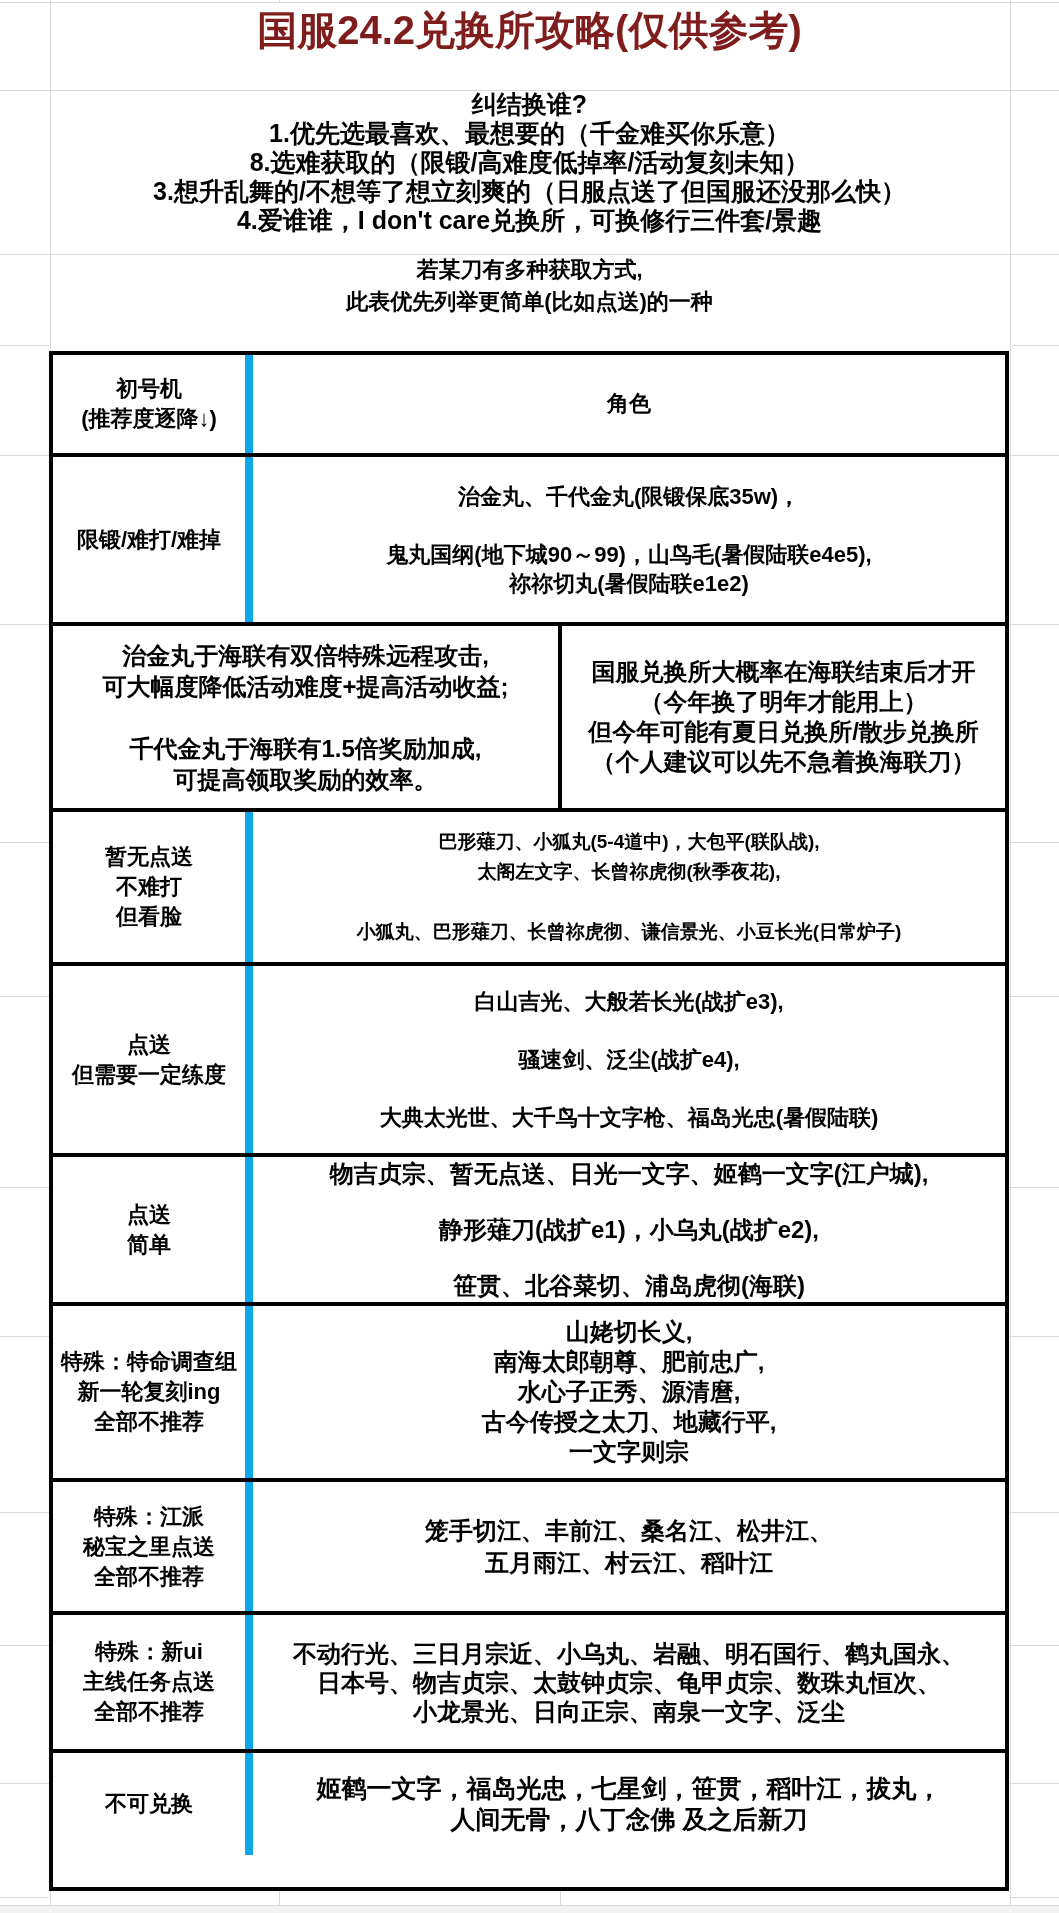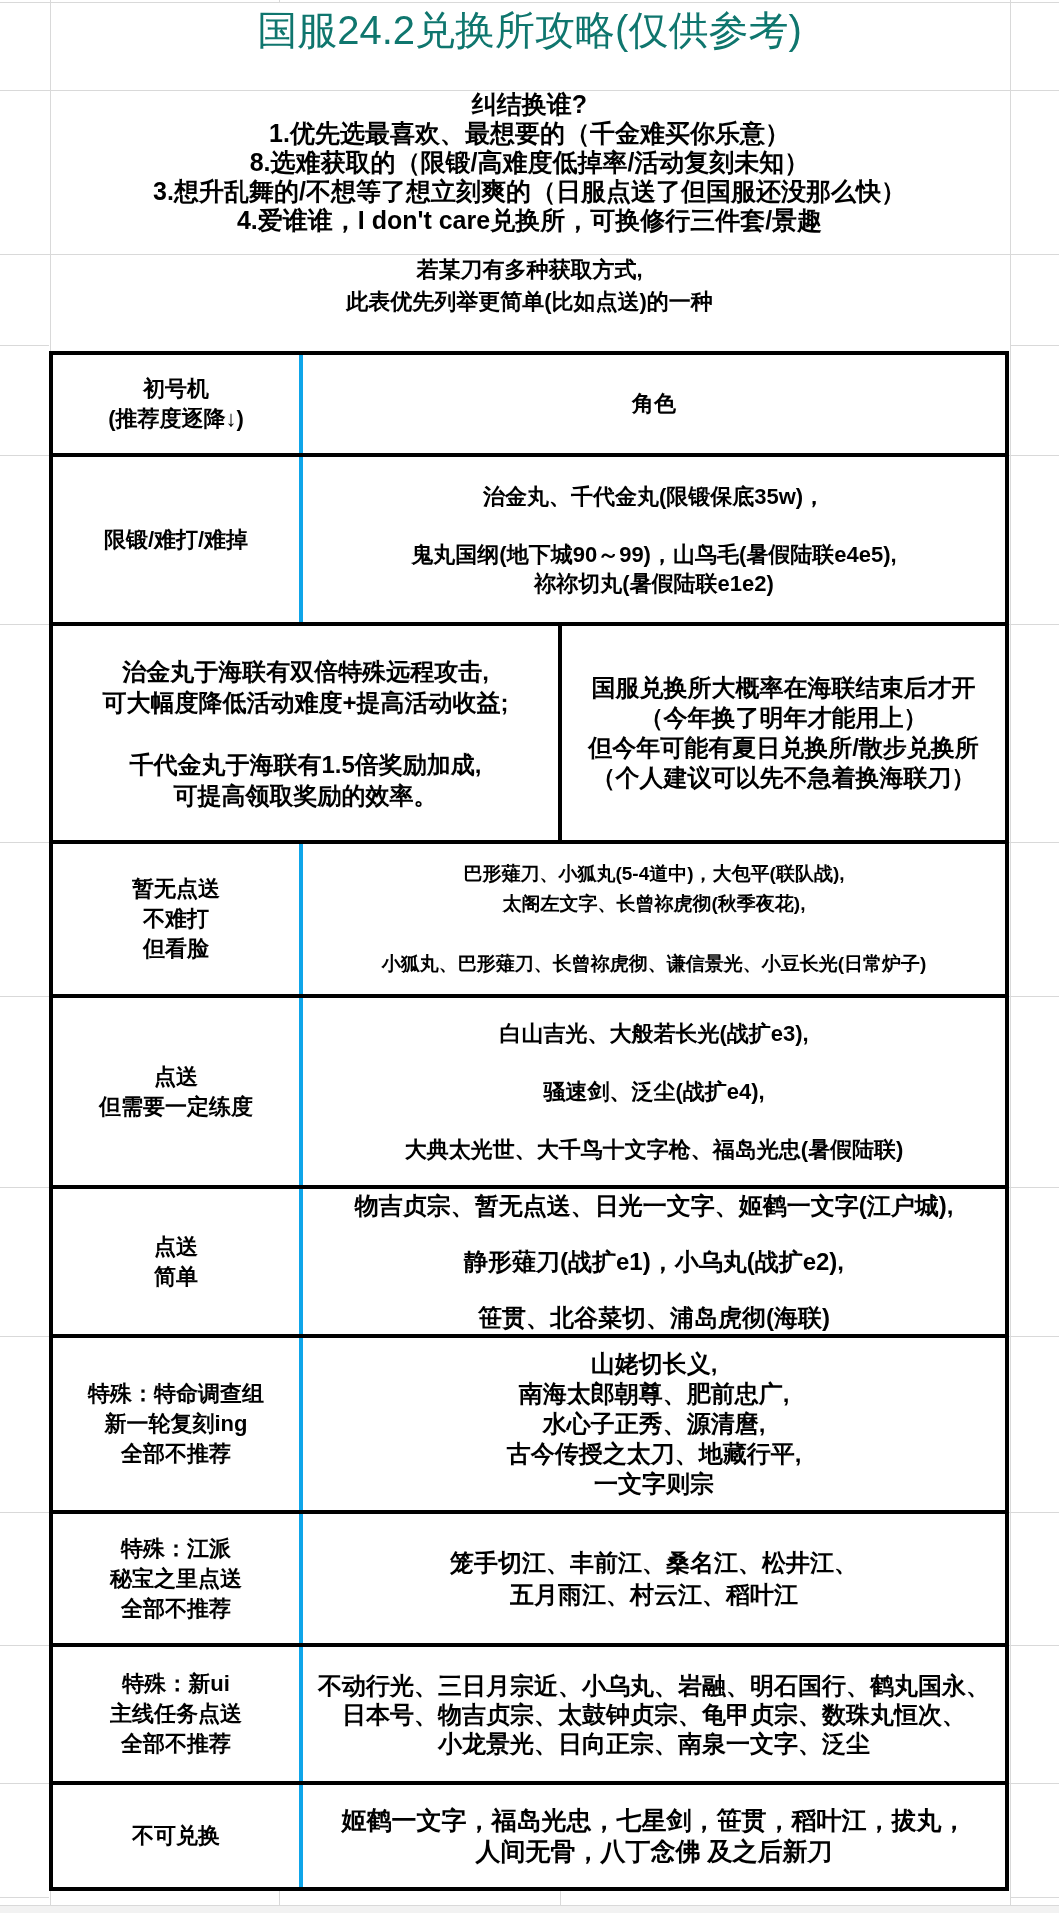--- a/index.html
+++ b/index.html
@@ -8,29 +8,29 @@
     font-family:"Liberation Sans",sans-serif;color:#000;font-weight:700;
     overflow:hidden;
   }
   
   .hl{position:absolute;height:1px;background:#d9d9d9}
   .vl{position:absolute;width:1px;background:#d9d9d9}
   
   .block{position:absolute;display:flex;flex-direction:column;justify-content:flex-start;
          align-items:center;text-align:center;white-space:nowrap}
   .title-block{justify-content:flex-start;padding-top:4px}
-  .title-text{font-size:40px;line-height:48px;color:#0f766e;font-weight:400}
+  .title-text{font-size:40px;line-height:48px;color:#7f1d1d;font-weight:700}
   
   #main-table{position:absolute;left:49px;top:351px;width:960px;height:1540px;
               border:4px solid #000;box-sizing:border-box;background:#fff}
   .trow{display:flex;box-sizing:border-box;border-bottom:4px solid #000;overflow:hidden}
   .trow.last{border-bottom:none}
   .cell{display:flex;flex-direction:column;justify-content:center;align-items:center;
         text-align:center;box-sizing:border-box;white-space:nowrap;overflow:hidden}
-  .cell-label{width:250px;border-right:4px solid #0ea5e9}
+  .cell-label{width:200px;border-right:8px solid #0ea5e9}
   .cell-label-wide{width:509px;border-right:4px solid #000}
   .cell-content{flex:1}
   .fs26{font-size:22px}.fs25{font-size:25px}.fs24{font-size:24px}.fs22{font-size:19px}
   .lh28 .line{line-height:28px}
   .lh29 .line{line-height:29px}
   .lh30 .line{line-height:30px}
   .lh31 .line{line-height:31px}
   .lh32 .line{line-height:32px}
   .band{position:absolute;background:#f2f2f2}
 </style>
@@ -107,21 +107,21 @@
         <div class="line">限锻/难打/难掉</div>
       </div>
     <div class="cell cell-content fs26 lh29">
         <div class="line">治金丸、千代金丸(限锻保底35w)，</div>
         <div class="line">&nbsp;</div>
         <div class="line">鬼丸国纲(地下城90～99)，山鸟毛(暑假陆联e4e5),</div>
         <div class="line">祢祢切丸(暑假陆联e1e2)</div>
       </div>
   </div>
 
-  <div class="trow" style="height:218px">
+  <div class="trow" style="height:186px">
     <div class="cell cell-label-wide fs24 lh31">
         <div class="line">治金丸于海联有双倍特殊远程攻击,</div>
         <div class="line">可大幅度降低活动难度+提高活动收益;</div>
         <div class="line">&nbsp;</div>
         <div class="line">千代金丸于海联有1.5倍奖励加成,</div>
         <div class="line">可提高领取奖励的效率。</div>
       </div>
     <div class="cell cell-content fs24 lh30">
         <div class="line">国服兑换所大概率在海联结束后才开</div>
         <div class="line">（今年换了明年才能用上）</div>

